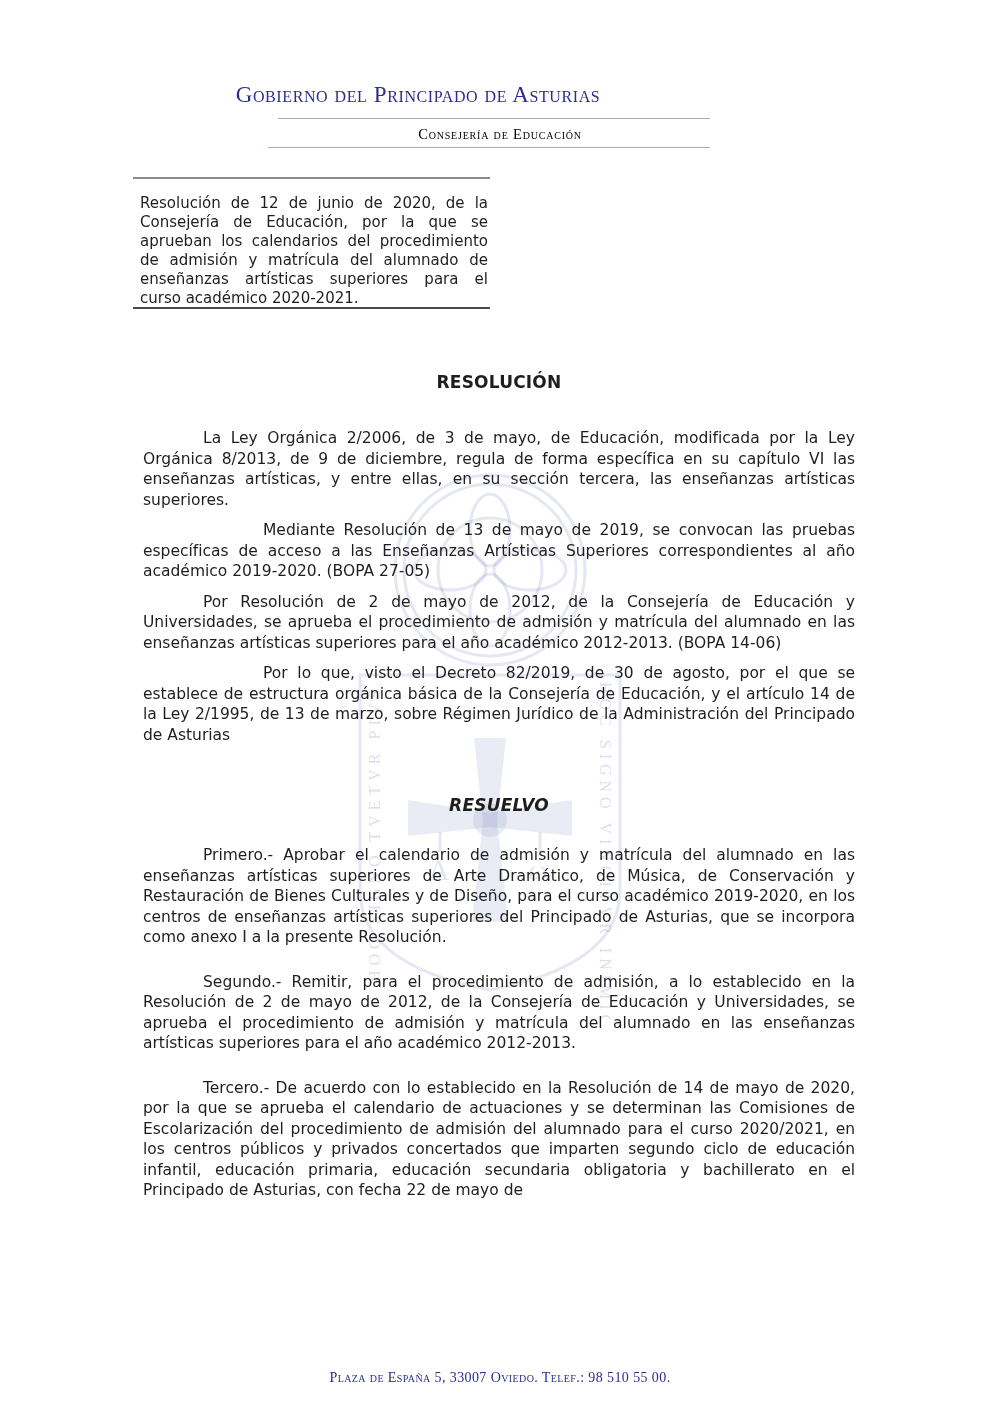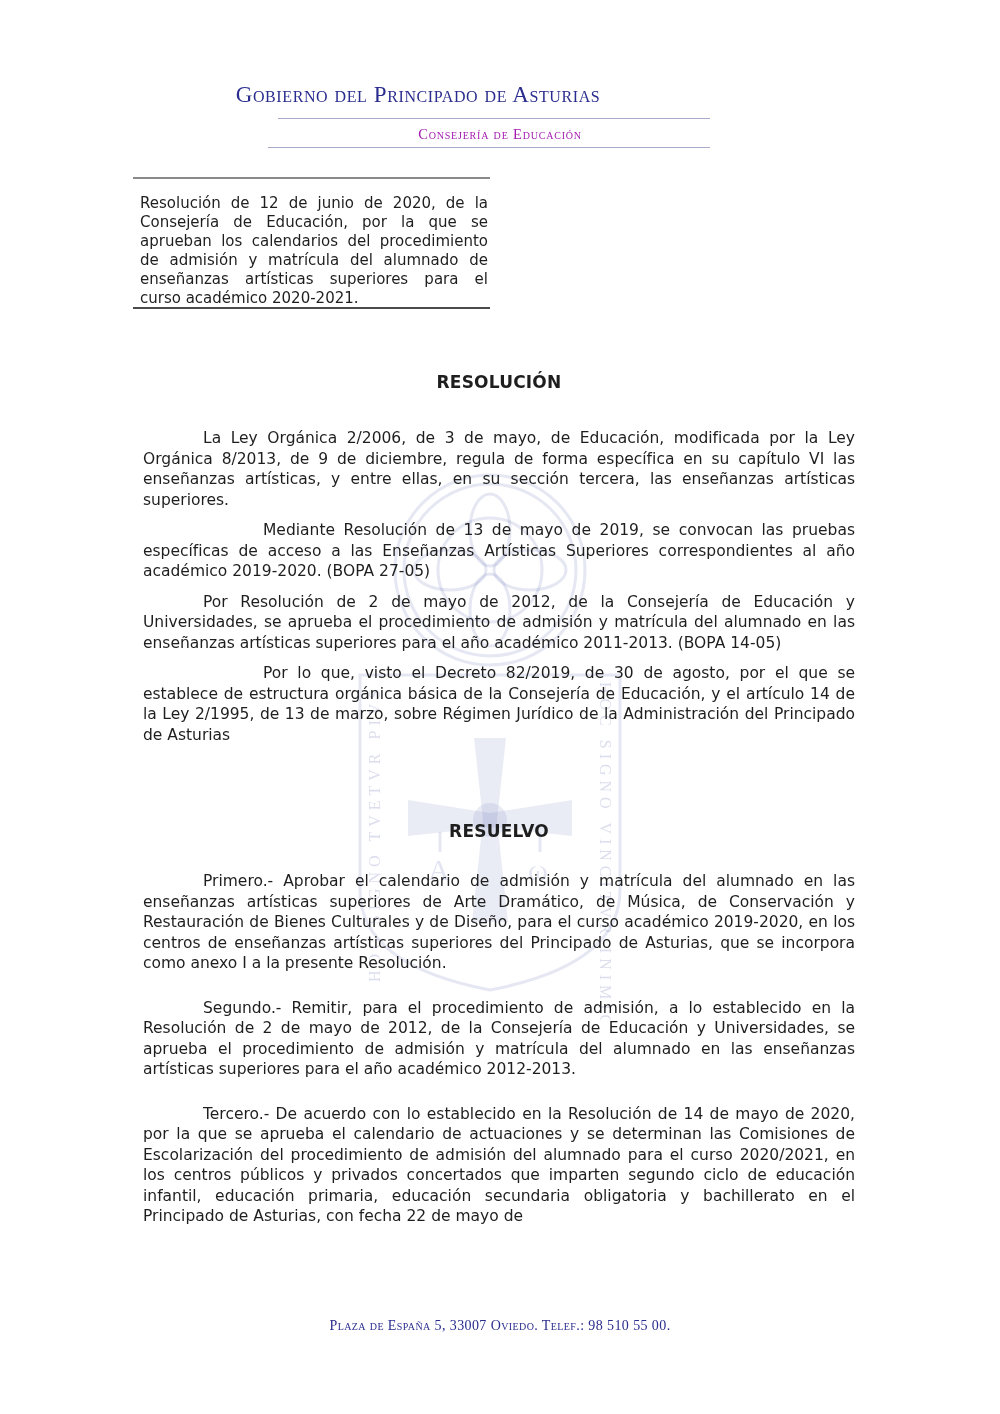--- a/index.html
+++ b/index.html
@@ -23,21 +23,21 @@
     color:#2b2d8e;
   }
   .rule{position:absolute;height:1px;background:#a8a8c8;}
   .rule-1{top:118px;left:278px;width:432px;}
   .brand-sub{
     position:absolute;top:126px;left:0;width:1000px;
     text-align:center;
     font-family:"Liberation Serif","DejaVu Serif",serif;
     font-variant:small-caps;
     font-size:14.5px;letter-spacing:0.8px;
-    color:#a21caf;
+    color:#000000;
   }
   .rule-2{top:147px;left:268px;width:442px;}
 
   
   .summary-rule-top{position:absolute;top:177px;left:133px;width:357px;height:2px;background:#8a8a8a;}
   .summary-text{
     position:absolute;top:194px;left:140px;width:348px;
     margin:0;
     font-size:15px;line-height:19px;
     text-align:justify;
@@ -66,35 +66,35 @@
     position:absolute;top:372px;left:143px;width:712px;
     z-index:1;
   }
   .sec-heading{
     margin:0 0 36px 0;
     text-align:center;
     font-size:17px;font-weight:bold;
     line-height:20px;
     letter-spacing:0.2px;
   }
-  .sec-heading.resuelvo{margin-top:76px;margin-bottom:30px;}
+  .sec-heading.resuelvo{margin-top:50px;margin-bottom:30px;font-style:italic;}
   .para{
     margin:0 0 10px 0;
     font-size:15.5px;line-height:20.5px;
     text-align:justify;
     text-indent:60px;
     color:#1e1e1e;
   }
   .para.deep{text-indent:120px;}
   .para.res{margin-bottom:24px;}
   .para.res b{font-weight:normal;}
 
   
   .footer-line{
-    position:absolute;top:1318px;left:0;width:1000px;
+    position:absolute;top:1370px;left:0;width:1000px;
     text-align:center;
     font-family:"Liberation Serif","DejaVu Serif",serif;
     font-variant:small-caps;
     font-size:14px;letter-spacing:0.4px;
     color:#2b2d8e;
   }
 </style>
 </head>
 <body>
 
@@ -137,21 +137,21 @@
 
     <text class="wm-text" transform="translate(80 562) rotate(-90)">HOC SIGNO TVETVR PIVS</text>
     <text class="wm-text" transform="translate(300 262) rotate(90)">HOC SIGNO VINCITVR INIMICVS</text>
   </svg>
 
   <main class="body">
     <h2 class="sec-heading">RESOLUCIÓN</h2>
 
     <p class="para">La Ley Orgánica 2/2006, de 3 de mayo, de Educación, modificada por la Ley Orgánica 8/2013, de 9 de diciembre, regula de forma específica en su capítulo VI las enseñanzas artísticas, y entre ellas, en su sección tercera, las enseñanzas artísticas superiores.</p>
     <p class="para deep">Mediante Resolución de 13 de mayo de 2019, se convocan las pruebas específicas de acceso a las Enseñanzas Artísticas Superiores correspondientes al año académico 2019-2020. (BOPA 27-05)</p>
-    <p class="para">Por Resolución de 2 de mayo de 2012, de la Consejería de Educación y Universidades, se aprueba el procedimiento de admisión y matrícula del alumnado en las enseñanzas artísticas superiores para el año académico 2011-2013. (BOPA 14-05)</p>
+    <p class="para">Por Resolución de 2 de mayo de 2012, de la Consejería de Educación y Universidades, se aprueba el procedimiento de admisión y matrícula del alumnado en las enseñanzas artísticas superiores para el año académico 2012-2013. (BOPA 14-06)</p>
     <p class="para deep">Por lo que, visto el Decreto 82/2019, de 30 de agosto, por el que se establece de estructura orgánica básica de la Consejería de Educación, y el artículo 14 de la Ley 2/1995, de 13 de marzo, sobre Régimen Jurídico de la Administración del Principado de Asturias</p>
 
     <h2 class="sec-heading resuelvo">RESUELVO</h2>
 
     <p class="para res"><b>Primero.</b><span>- Aprobar el calendario de admisión y matrícula del alumnado en las enseñanzas artísticas superiores de Arte Dramático, de Música, de Conservación y Restauración de Bienes Culturales y de Diseño, para el curso académico 2019-2020, en los centros de enseñanzas artísticas superiores del Principado de Asturias, que se incorpora como anexo I a la presente Resolución.</span></p>
 
     <p class="para res"><b>Segundo.-</b><span> Remitir, para el procedimiento de admisión, a lo establecido en la  Resolución de 2 de mayo de 2012, de la Consejería de Educación y Universidades, se aprueba el procedimiento de admisión y matrícula del alumnado en las enseñanzas artísticas superiores para el año académico  2012-2013.</span></p>
 
     <p class="para res"><b>Tercero.</b><span>- De acuerdo con lo establecido en la Resolución de 14 de mayo de 2020, por la que se aprueba el calendario de actuaciones y se determinan las Comisiones de Escolarización del procedimiento de admisión del alumnado para el curso 2020/2021, en los centros públicos y privados concertados que imparten segundo ciclo de educación infantil, educación primaria, educación secundaria obligatoria y bachillerato en el Principado de Asturias, con fecha 22 de mayo de</span></p>
   </main>

